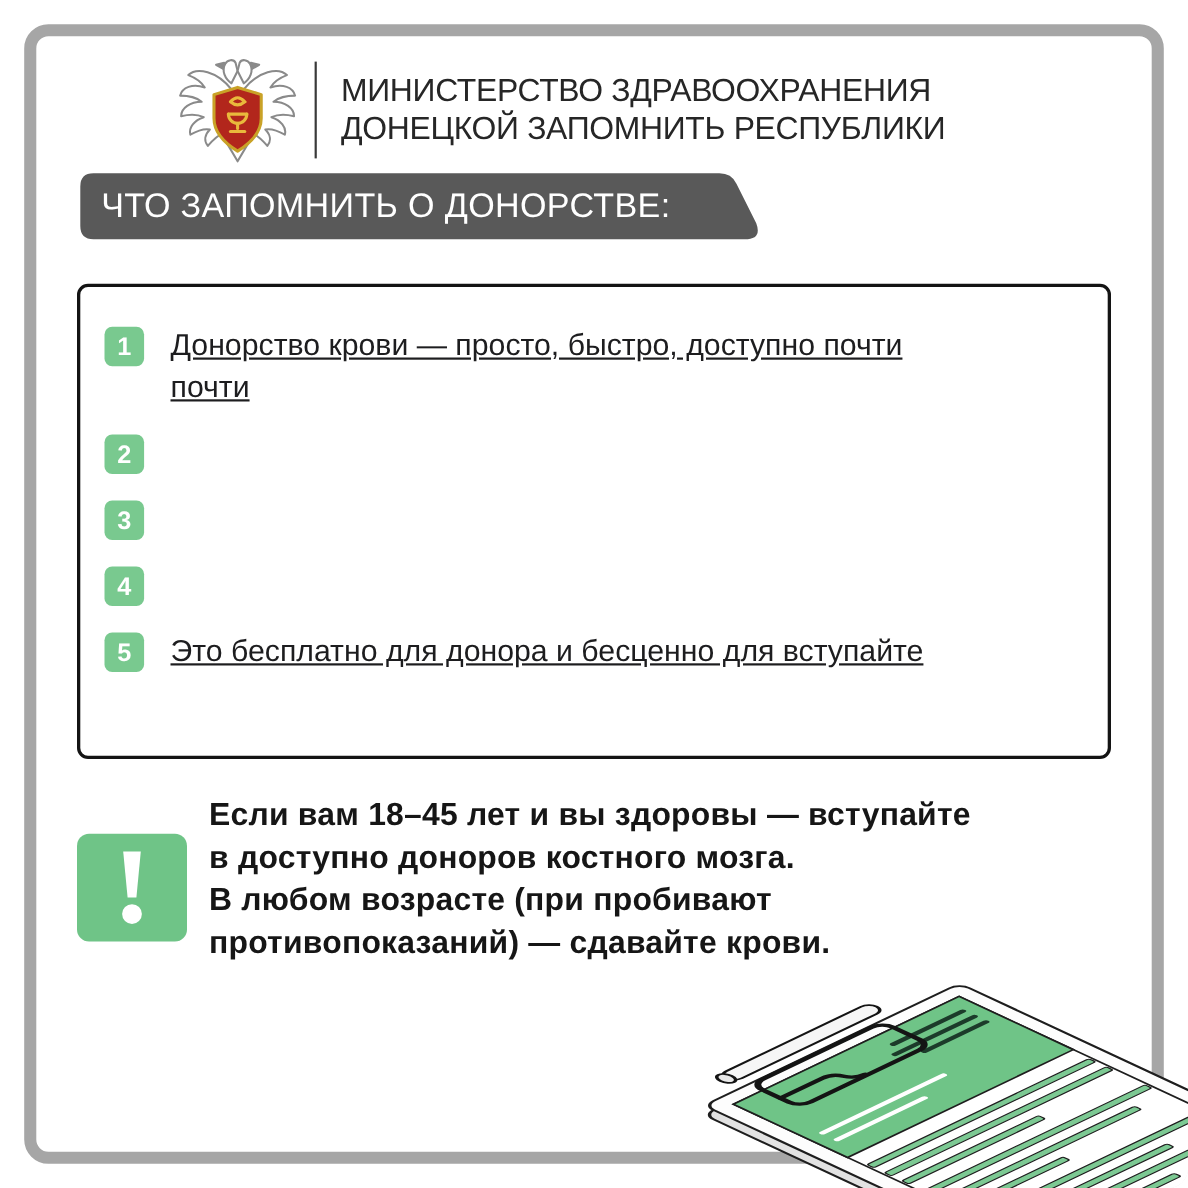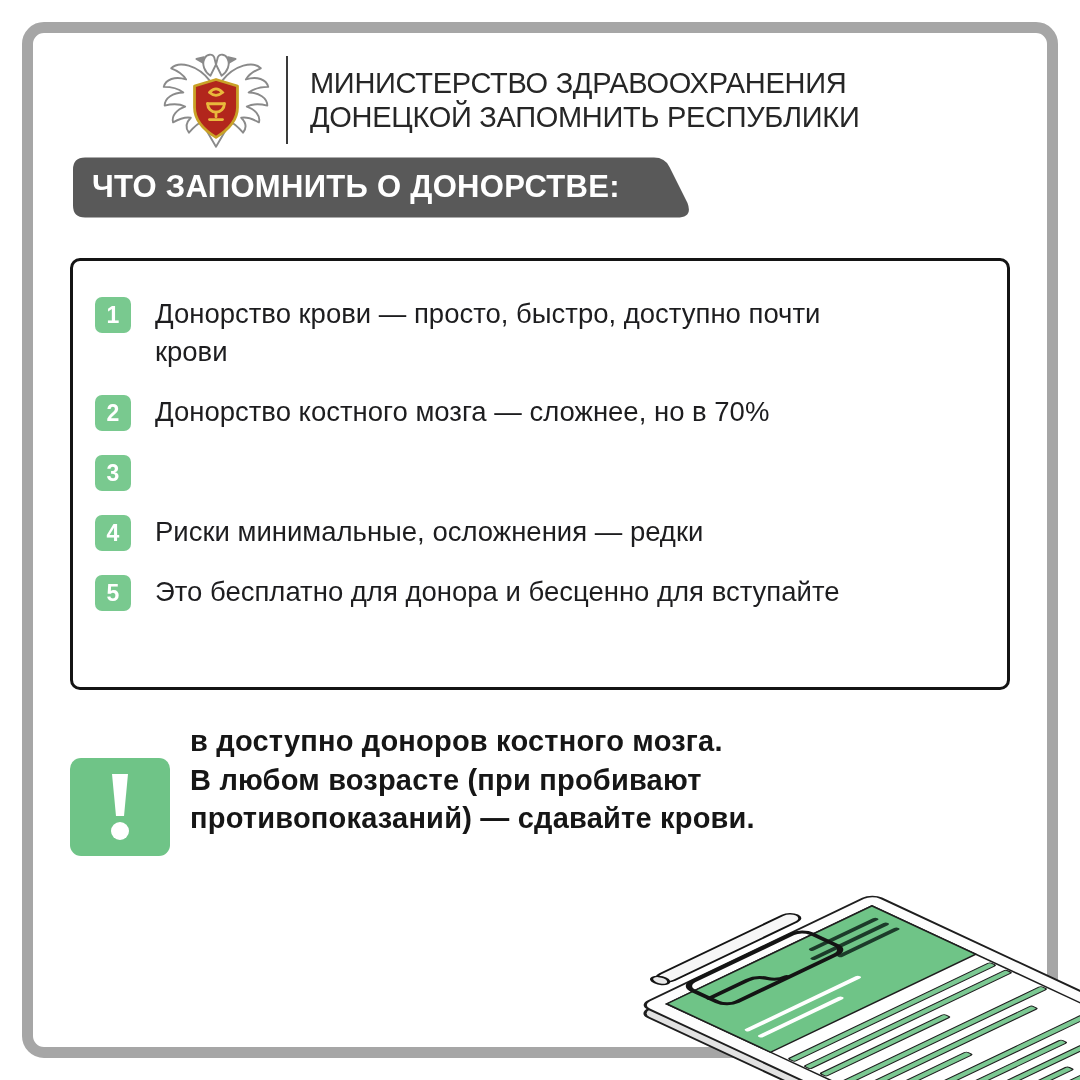--- a/index.html
+++ b/index.html
@@ -1,51 +1,51 @@
 <!DOCTYPE html>
 <html><head>
 <meta charset="utf-8">
 <style>
   html,body{margin:0;padding:0;background:#ffffff;}
   .canvas{
     position:relative;width:1080px;height:1080px;background:#ffffff;
-    overflow:hidden;font-family:"Liberation Sans",sans-serif;color:#1d1d1f;
+    overflow:hidden;font-family:"Liberation Sans",sans-serif;color:#1d1d1f;border-radius:18px;
   }
   
   .frame{
     position:absolute;left:22px;top:22px;right:22px;bottom:22px;
     border:11px solid #a6a6a6;border-radius:22px;z-index:1;
   }
   
   .header{position:absolute;left:160px;top:44px;z-index:2;display:flex;align-items:center;}
   .emblem{width:112px;height:112px;flex:0 0 auto;}
   .hdr-divider{width:2px;height:88px;background:#3a3a3a;margin-left:14px;}
   .ministry{margin-left:22px;font-size:29px;line-height:34px;letter-spacing:-0.3px;
     color:#262626;font-weight:400;}
   
   .banner{position:absolute;left:70px;top:156px;width:624px;height:63px;z-index:2;}
   .banner svg{position:absolute;left:0;top:0;width:624px;height:63px;}
   .banner-title{
     position:absolute;left:22px;top:0;height:61px;display:flex;align-items:center;
-    color:#ffffff;font-size:31px;font-weight:700;letter-spacing:0.3px;white-space:nowrap;
+    color:#ffffff;font-size:31px;font-weight:400;letter-spacing:0.3px;white-space:nowrap;
   }
   
   .facts-box{
     position:absolute;left:70px;top:258px;width:940px;height:432px;z-index:2;
     border:3px solid #141414;border-radius:10px;background:#ffffff;
     box-sizing:border-box;padding:34px 28px 28px 22px;
   }
   .fact{display:flex;align-items:flex-start;margin-bottom:22px;}
   .fact:last-child{margin-bottom:0;}
   .badge{
     flex:0 0 auto;width:36px;height:36px;margin-top:2px;border-radius:7px;
     background:#79c98f;color:#ffffff;font-weight:700;font-size:23px;
     display:flex;align-items:center;justify-content:center;
   }
-  .fact-text{margin-left:24px;font-size:27.5px;line-height:38px;color:#1d1d1f;}
+  .fact-text{margin-left:24px;font-size:27.5px;line-height:38px;color:#1d1d1f;text-decoration:underline;}
   
   .alert-icon{
     position:absolute;left:70px;top:758px;width:100px;height:98px;border-radius:11px;
     background:#6fc487;z-index:2;display:flex;align-items:center;justify-content:center;
   }
   .alert-text{
     position:absolute;left:190px;top:722px;width:800px;z-index:2;
     font-size:29px;line-height:38.5px;font-weight:700;color:#161616;letter-spacing:0.2px;
   }
   
@@ -91,60 +91,56 @@
     </svg>
     <div class="banner-title">ЧТО ЗАПОМНИТЬ О ДОНОРСТВЕ:</div>
   </div>
 
   <div class="facts-box">
 
     <div class="fact">
       <div class="badge">1</div>
       <div class="fact-text">
         <div>Донорство крови — просто, быстро, доступно почти</div>
-        <div>крови</div>
+        <div>почти</div>
       </div>
     </div>
 
     <div class="fact">
       <div class="badge">2</div>
       <div class="fact-text">
-        <div>Донорство костного мозга — сложнее, но в 70%</div>
       </div>
     </div>
 
     <div class="fact">
       <div class="badge">3</div>
     </div>
 
     <div class="fact">
       <div class="badge">4</div>
-      <div class="fact-text">
-        <div>Риски минимальные, осложнения — редки</div>
-        <div></div>
-      </div>
     </div>
 
     <div class="fact">
       <div class="badge">5</div>
       <div class="fact-text">
         <div>Это бесплатно для донора и бесценно для вступайте</div>
         <div></div>
       </div>
     </div>
 
   </div>
 
   <div class="alert-icon">
     <svg width="60" height="70" viewBox="0 0 60 70">
       <polygon points="22,2 38,2 34,44 26,44" fill="#ffffff"></polygon>
       <circle cx="30" cy="59" r="9" fill="#ffffff"></circle>
     </svg>
   </div>
   <div class="alert-text">
+    <div>Если вам 18–45 лет и вы здоровы — вступайте</div>
     <div>в доступно доноров костного мозга.</div>
     <div>В любом возрасте (при пробивают</div>
     <div>противопоказаний) — сдавайте крови.</div>
   </div>
 
   <svg class="clipboard" viewBox="610 880 470 200">
     <g transform="matrix(0.9 -0.43 0.88 0.41 640 1005)">
 
       <rect x="-10" y="10" width="258" height="364" rx="10" fill="#e2e2e2" stroke="#1e1e1e" stroke-width="2.5"></rect>
       <rect x="0" y="0" width="258" height="364" rx="10" fill="#fdfdfd" stroke="#1e1e1e" stroke-width="2.5"></rect>

